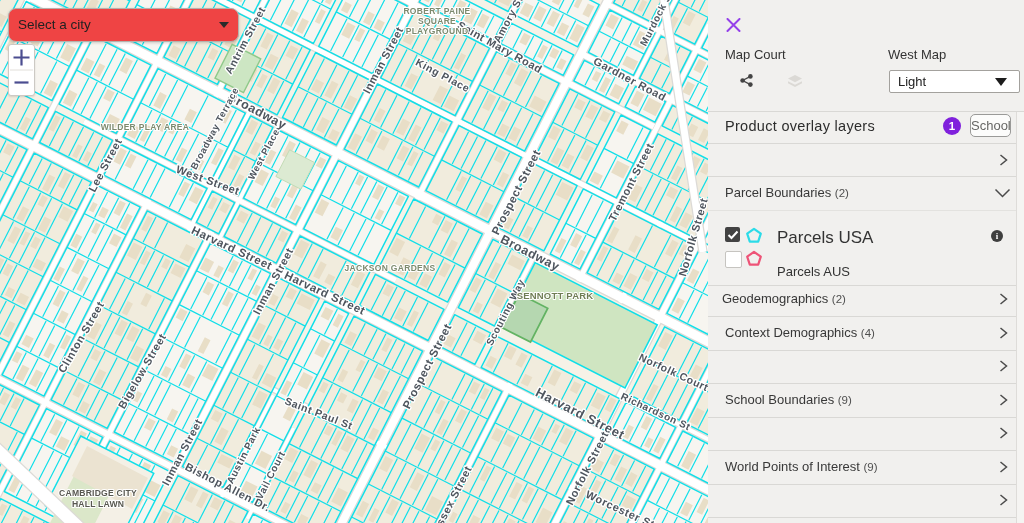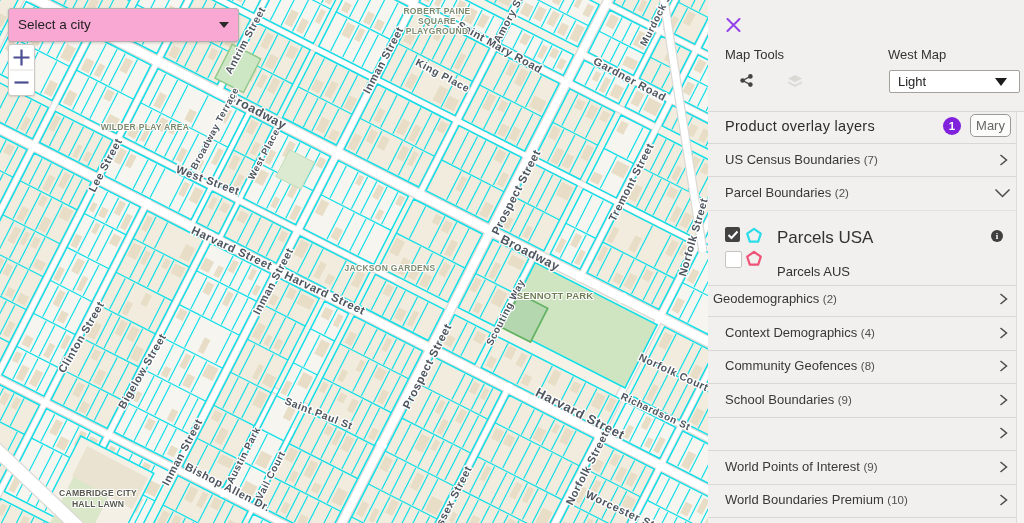--- a/index.html
+++ b/index.html
@@ -79,36 +79,36 @@
 <text x="145" y="130" font-size="8.5" letter-spacing="0.3">WILDER PLAY AREA</text>
 <text x="437" y="14" font-size="8.5" letter-spacing="0.3">ROBERT PAINE</text>
 <text x="437" y="24" font-size="8.5" letter-spacing="0.3">SQUARE</text>
 <text x="437" y="34" font-size="8.5" letter-spacing="0.3">PLAYGROUND</text>
 <text x="390" y="271" font-size="8.5" letter-spacing="0.3">JACKSON GARDENS</text>
 <text x="555" y="299" font-size="9.5" fill="#6f7d54" letter-spacing="0.2">SENNOTT PARK</text>
 <text x="98" y="496" font-size="8.6" fill="#585850" letter-spacing="0.2">CAMBRIDGE CITY</text>
 <text x="98" y="507" font-size="8.6" fill="#585850" letter-spacing="0.2">HALL LAWN</text>
 </g>
 </svg>
-<div style="position:absolute;left:8px;top:8px;width:229px;height:32px;background:#f9a8d4;border:1px solid #b5b2ad;border-radius:3px;box-shadow:0 1px 3px rgba(0,0,0,0.18)">
+<div style="position:absolute;left:8px;top:8px;width:229px;height:32px;background:#ef4444;border:1px solid #b5b2ad;border-radius:8px;box-shadow:0 1px 3px rgba(0,0,0,0.18)">
         <div style="position:absolute;left:9px;top:8px;font-size:13.5px;color:#222">Select a city</div>
         <div style="position:absolute;right:9px;top:13px;width:0;height:0;border-left:5px solid transparent;border-right:5px solid transparent;border-top:6.5px solid #2a2a2a"></div>
       </div>
 <div style="position:absolute;left:8px;top:44px;width:25px;height:50px;background:#fff;border:1px solid #ccc9c4;border-radius:3px;box-shadow:0 1px 2px rgba(0,0,0,0.12)"><svg width="25" height="50" viewBox="0 0 25 50">
           <path d="M4.5,12.5 L20.5,12.5 M12.5,4.5 L12.5,20.5" stroke="#4b4d90" stroke-width="2.2" fill="none"></path>
           <path d="M5.5,37.5 L19.5,37.5" stroke="#4b4d90" stroke-width="2.2" fill="none"></path>
           <path d="M1,25 L24,25" stroke="#e2dfda" stroke-width="1"></path>
         </svg></div>
 </div>
 <div style="position:absolute;left:708px;top:0;width:316px;height:523px;background:#f1f0ee;overflow:hidden">
 
 <svg style="position:absolute;left:18px;top:18px" width="15" height="14" viewBox="0 0 15 14">
         <path d="M1.5,1 L13.5,13 M13.5,1 L1.5,13" stroke="#9440ea" stroke-width="2" stroke-linecap="round" fill="none"></path>
       </svg>
-<div style="position:absolute;left:17px;top:47px;font-size:13px;color:#333">Map Tools</div>
+<div style="position:absolute;left:17px;top:47px;font-size:13px;color:#333">Map Court</div>
 <div style="position:absolute;left:180px;top:47px;font-size:13px;color:#333">West Map</div>
 <svg style="position:absolute;left:32px;top:74px" width="13" height="13" viewBox="0 0 13 13">
         <g fill="#444">
           <circle cx="2.6" cy="6.5" r="2.3"></circle>
           <circle cx="10.4" cy="2.4" r="2.3"></circle>
           <circle cx="10.4" cy="10.6" r="2.3"></circle>
         </g>
         <path d="M2.6,6.5 L10.4,2.4 M2.6,6.5 L10.4,10.6" stroke="#444" stroke-width="1.4"></path>
       </svg>
 <svg style="position:absolute;left:80px;top:75px" width="14" height="12" viewBox="0 0 14 12">
@@ -116,65 +116,62 @@
           <path d="M7,0 L14,3.6 7,7.2 0,3.6 Z"></path>
           <path d="M0,6.2 L7,9.8 14,6.2 14,8.3 7,11.9 0,8.3 Z"></path>
         </g>
       </svg>
 <div style="position:absolute;left:17px;top:118px;font-size:14.5px;color:#2d2d2d;letter-spacing:0.3px">Product overlay layers</div>
 <div style="position:absolute;left:181px;top:70px;width:129px;height:21px;background:#fff;border:1px solid #a3a19d;border-radius:2px">
         <div style="position:absolute;left:8px;top:3px;font-size:13px;color:#222">Light</div>
         <div style="position:absolute;right:12px;top:7px;width:0;height:0;border-left:6.5px solid transparent;border-right:6.5px solid transparent;border-top:8px solid #1c1c1c"></div>
       </div>
 <div style="position:absolute;left:235px;top:117px;width:18px;height:18px;border-radius:50%;background:#8021dc;color:#fff;font-size:11.5px;font-weight:bold;text-align:center;line-height:18px">1</div>
-<div style="position:absolute;left:262px;top:114px;width:39px;height:21px;background:#fcfcfb;border:1.5px solid #9a9a98;border-radius:5px;font-size:13px;color:#676765;text-align:center;line-height:21px">Mary</div>
+<div style="position:absolute;left:262px;top:114px;width:39px;height:21px;background:#fcfcfb;border:1.5px solid #9a9a98;border-radius:5px;font-size:13px;color:#676765;text-align:center;line-height:21px">School</div>
 <div style="position:absolute;left:0;top:111px;width:316px;height:1px;background:#d9d8d5"></div>
 <div style="position:absolute;left:0;top:143px;width:316px;height:1px;background:#d9d8d5"></div>
 <div style="position:absolute;left:0;top:176px;width:316px;height:1px;background:#d9d8d5"></div>
 <div style="position:absolute;left:0;top:210px;width:316px;height:1px;background:#e3e2df"></div>
 <div style="position:absolute;left:0;top:285px;width:316px;height:1px;background:#d9d8d5"></div>
 <div style="position:absolute;left:0;top:316px;width:316px;height:1px;background:#d9d8d5"></div>
 <div style="position:absolute;left:0;top:350px;width:316px;height:1px;background:#d9d8d5"></div>
 <div style="position:absolute;left:0;top:383px;width:316px;height:1px;background:#d9d8d5"></div>
 <div style="position:absolute;left:0;top:417px;width:316px;height:1px;background:#d9d8d5"></div>
 <div style="position:absolute;left:0;top:450px;width:316px;height:1px;background:#d9d8d5"></div>
 <div style="position:absolute;left:0;top:484px;width:316px;height:1px;background:#d9d8d5"></div>
 <div style="position:absolute;left:0;top:517px;width:316px;height:1px;background:#d9d8d5"></div>
-<div style="position:absolute;left:17px;top:152px;font-size:13px;color:#383838">US Census Boundaries <span style="font-size:11.5px;color:#4f4f4f">(7)</span></div>
 <svg width="9" height="12" viewBox="0 0 9 12" style="position:absolute;left:291px;top:154px">
         <path d="M1.5,1 L7.5,6 1.5,11" stroke="#4b4b4b" stroke-width="1.5" fill="none"></path>
       </svg>
 <div style="position:absolute;left:17px;top:185px;font-size:13px;color:#383838">Parcel Boundaries <span style="font-size:11.5px;color:#4f4f4f">(2)</span></div>
 <svg width="17" height="10" viewBox="0 0 17 10" style="position:absolute;left:286px;top:188px">
         <path d="M1.5,1.5 L8.5,8.5 15.5,1.5" stroke="#4b4b4b" stroke-width="1.5" fill="none"></path>
       </svg>
-<div style="position:absolute;left:5px;top:291px;font-size:13px;color:#383838">Geodemographics <span style="font-size:11.5px;color:#4f4f4f">(2)</span></div>
+<div style="position:absolute;left:14px;top:291px;font-size:13px;color:#383838">Geodemographics <span style="font-size:11.5px;color:#4f4f4f">(2)</span></div>
 <svg width="9" height="12" viewBox="0 0 9 12" style="position:absolute;left:291px;top:293px">
         <path d="M1.5,1 L7.5,6 1.5,11" stroke="#4b4b4b" stroke-width="1.5" fill="none"></path>
       </svg>
 <div style="position:absolute;left:17px;top:325px;font-size:13px;color:#383838">Context Demographics <span style="font-size:11.5px;color:#4f4f4f">(4)</span></div>
 <svg width="9" height="12" viewBox="0 0 9 12" style="position:absolute;left:291px;top:327px">
         <path d="M1.5,1 L7.5,6 1.5,11" stroke="#4b4b4b" stroke-width="1.5" fill="none"></path>
       </svg>
-<div style="position:absolute;left:17px;top:358px;font-size:13px;color:#383838">Community Geofences <span style="font-size:11.5px;color:#4f4f4f">(8)</span></div>
 <svg width="9" height="12" viewBox="0 0 9 12" style="position:absolute;left:291px;top:360px">
         <path d="M1.5,1 L7.5,6 1.5,11" stroke="#4b4b4b" stroke-width="1.5" fill="none"></path>
       </svg>
 <div style="position:absolute;left:17px;top:392px;font-size:13px;color:#383838">School Boundaries <span style="font-size:11.5px;color:#4f4f4f">(9)</span></div>
 <svg width="9" height="12" viewBox="0 0 9 12" style="position:absolute;left:291px;top:394px">
         <path d="M1.5,1 L7.5,6 1.5,11" stroke="#4b4b4b" stroke-width="1.5" fill="none"></path>
       </svg>
 <svg width="9" height="12" viewBox="0 0 9 12" style="position:absolute;left:291px;top:427px">
         <path d="M1.5,1 L7.5,6 1.5,11" stroke="#4b4b4b" stroke-width="1.5" fill="none"></path>
       </svg>
 <div style="position:absolute;left:17px;top:459px;font-size:13px;color:#383838">World Points of Interest <span style="font-size:11.5px;color:#4f4f4f">(9)</span></div>
 <svg width="9" height="12" viewBox="0 0 9 12" style="position:absolute;left:291px;top:461px">
         <path d="M1.5,1 L7.5,6 1.5,11" stroke="#4b4b4b" stroke-width="1.5" fill="none"></path>
       </svg>
-<div style="position:absolute;left:17px;top:492px;font-size:13px;color:#383838">World Boundaries Premium <span style="font-size:11.5px;color:#4f4f4f">(10)</span></div>
 <svg width="9" height="12" viewBox="0 0 9 12" style="position:absolute;left:291px;top:494px">
         <path d="M1.5,1 L7.5,6 1.5,11" stroke="#4b4b4b" stroke-width="1.5" fill="none"></path>
       </svg>
 <div style="position:absolute;left:17px;top:227px;width:15px;height:15px;background:#424242;border-radius:2px"></div>
 <svg width="12" height="10" viewBox="0 0 12 10" style="position:absolute;left:19px;top:230px">
         <path d="M1.5,5 L4.5,8 10.5,1.5" stroke="#fff" stroke-width="2" fill="none"></path>
       </svg>
 <svg width="16" height="16" viewBox="0 0 16 16" style="position:absolute;left:38px;top:227px">
         <path d="M8,1.8 L14.8,6.7 12.2,14.6 3.8,14.6 1.2,6.7 Z" stroke="#2bdbe8" stroke-width="2.2" fill="none" stroke-linejoin="round"></path>
       </svg>

